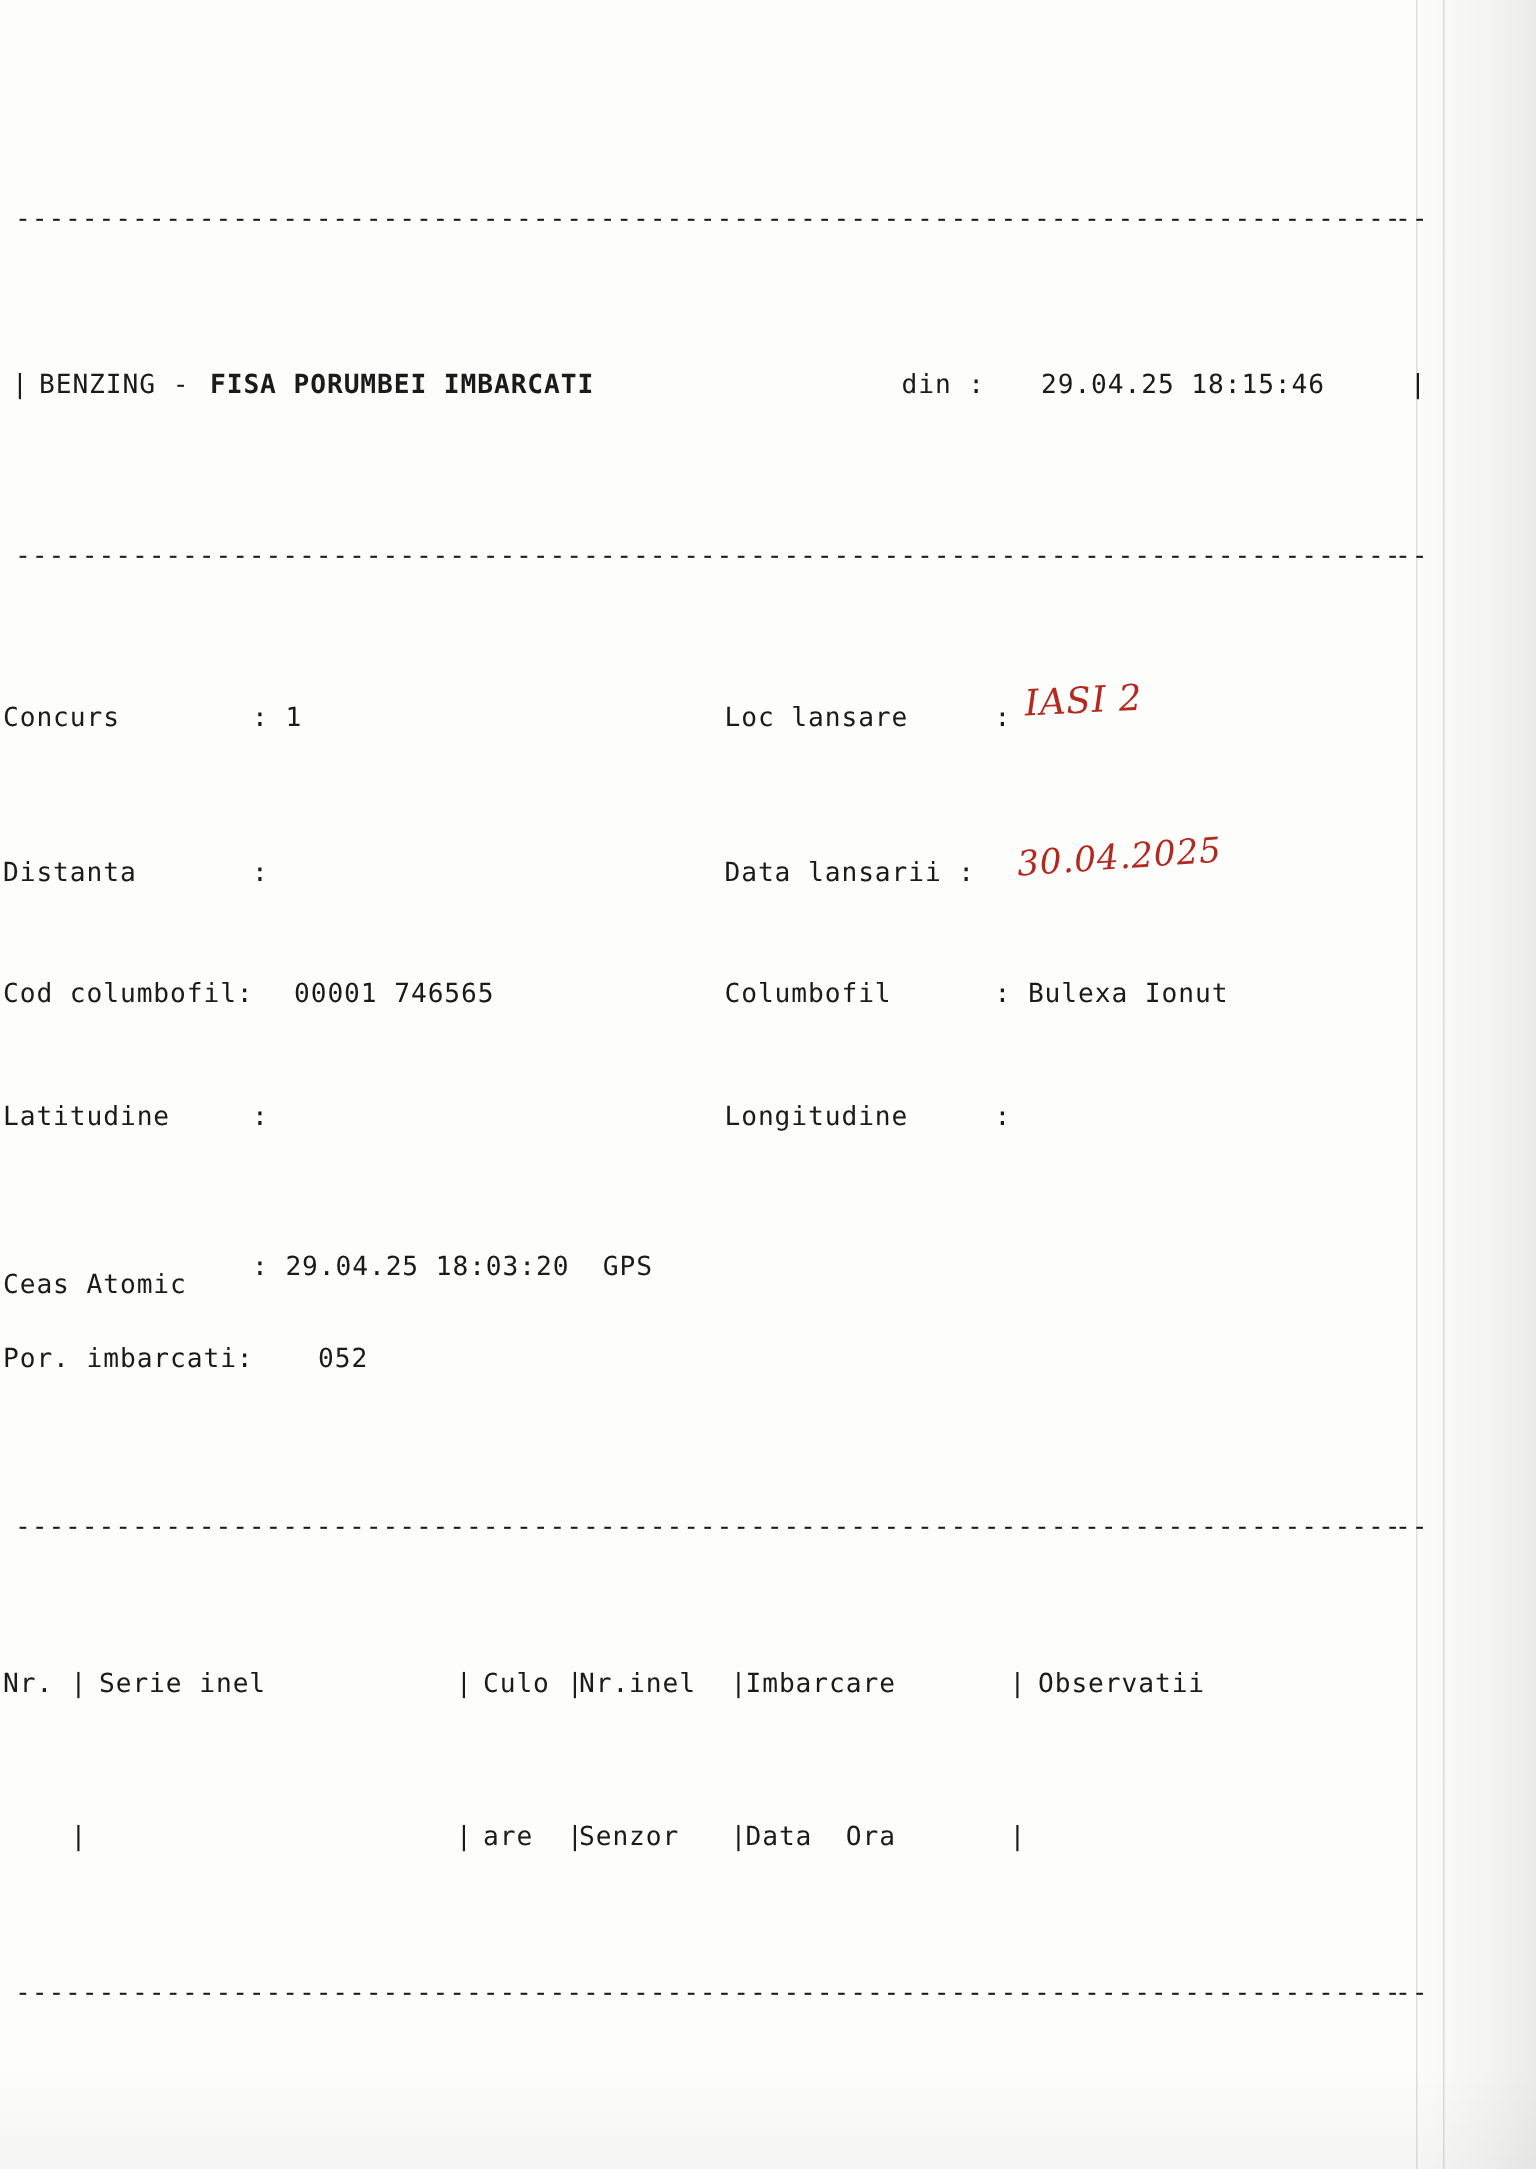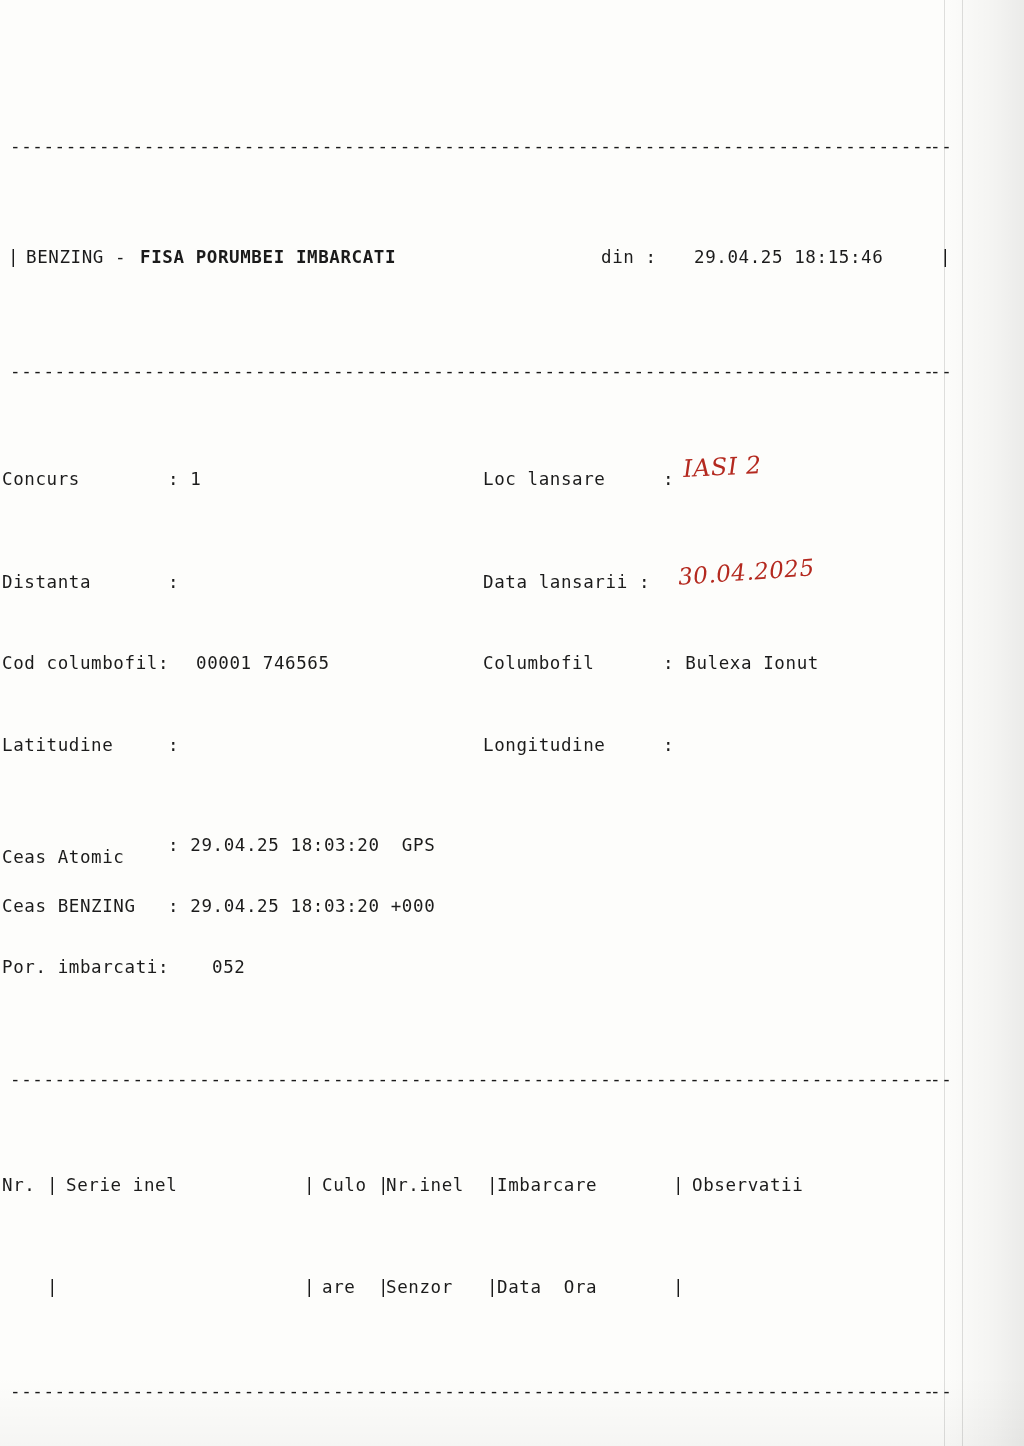--- a/index.html
+++ b/index.html
@@ -149,24 +149,20 @@
     <div class="row" style="height:20.4px;">
       <span class="abs" style="left:2px; top:0;">Latitudine</span>
       <span class="abs" style="left:168px; top:0;">:</span>
       <span class="abs" style="left:483px; top:0;">Longitudine</span>
       <span class="abs" style="left:663px; top:0;">:</span>
     </div>
 
     <div class="row" style="height:20.4px; margin-top:18px;">
       <span class="abs" style="left:2px; top:12px;">Ceas Atomic</span>
       <span class="abs" style="left:168px; top:0;">: 29.04.25 18:03:20  GPS</span>
-    </div>
-    <div class="row" style="height:20.4px;">
-      <span class="abs" style="left:2px; top:0;">Ceas BENZING</span>
-      <span class="abs" style="left:168px; top:0;">: 29.04.25 18:03:20 +000</span>
     </div>
     <div class="row" style="height:20.4px;">
       <span class="abs" style="left:2px; top:0;">Por. imbarcati:</span>
       <span class="abs" style="left:196px; top:0;margin-left:16px;">052</span>
     </div>
 
     
     <div class="row" style="height:26px; margin-top:8px;">
       <span class="abs dashline" style="left:10px; top:2px;">-----------------------------------------------------------------------------------</span>
       <span class="abs dashline" style="left:930px; top:2px;">--</span>

